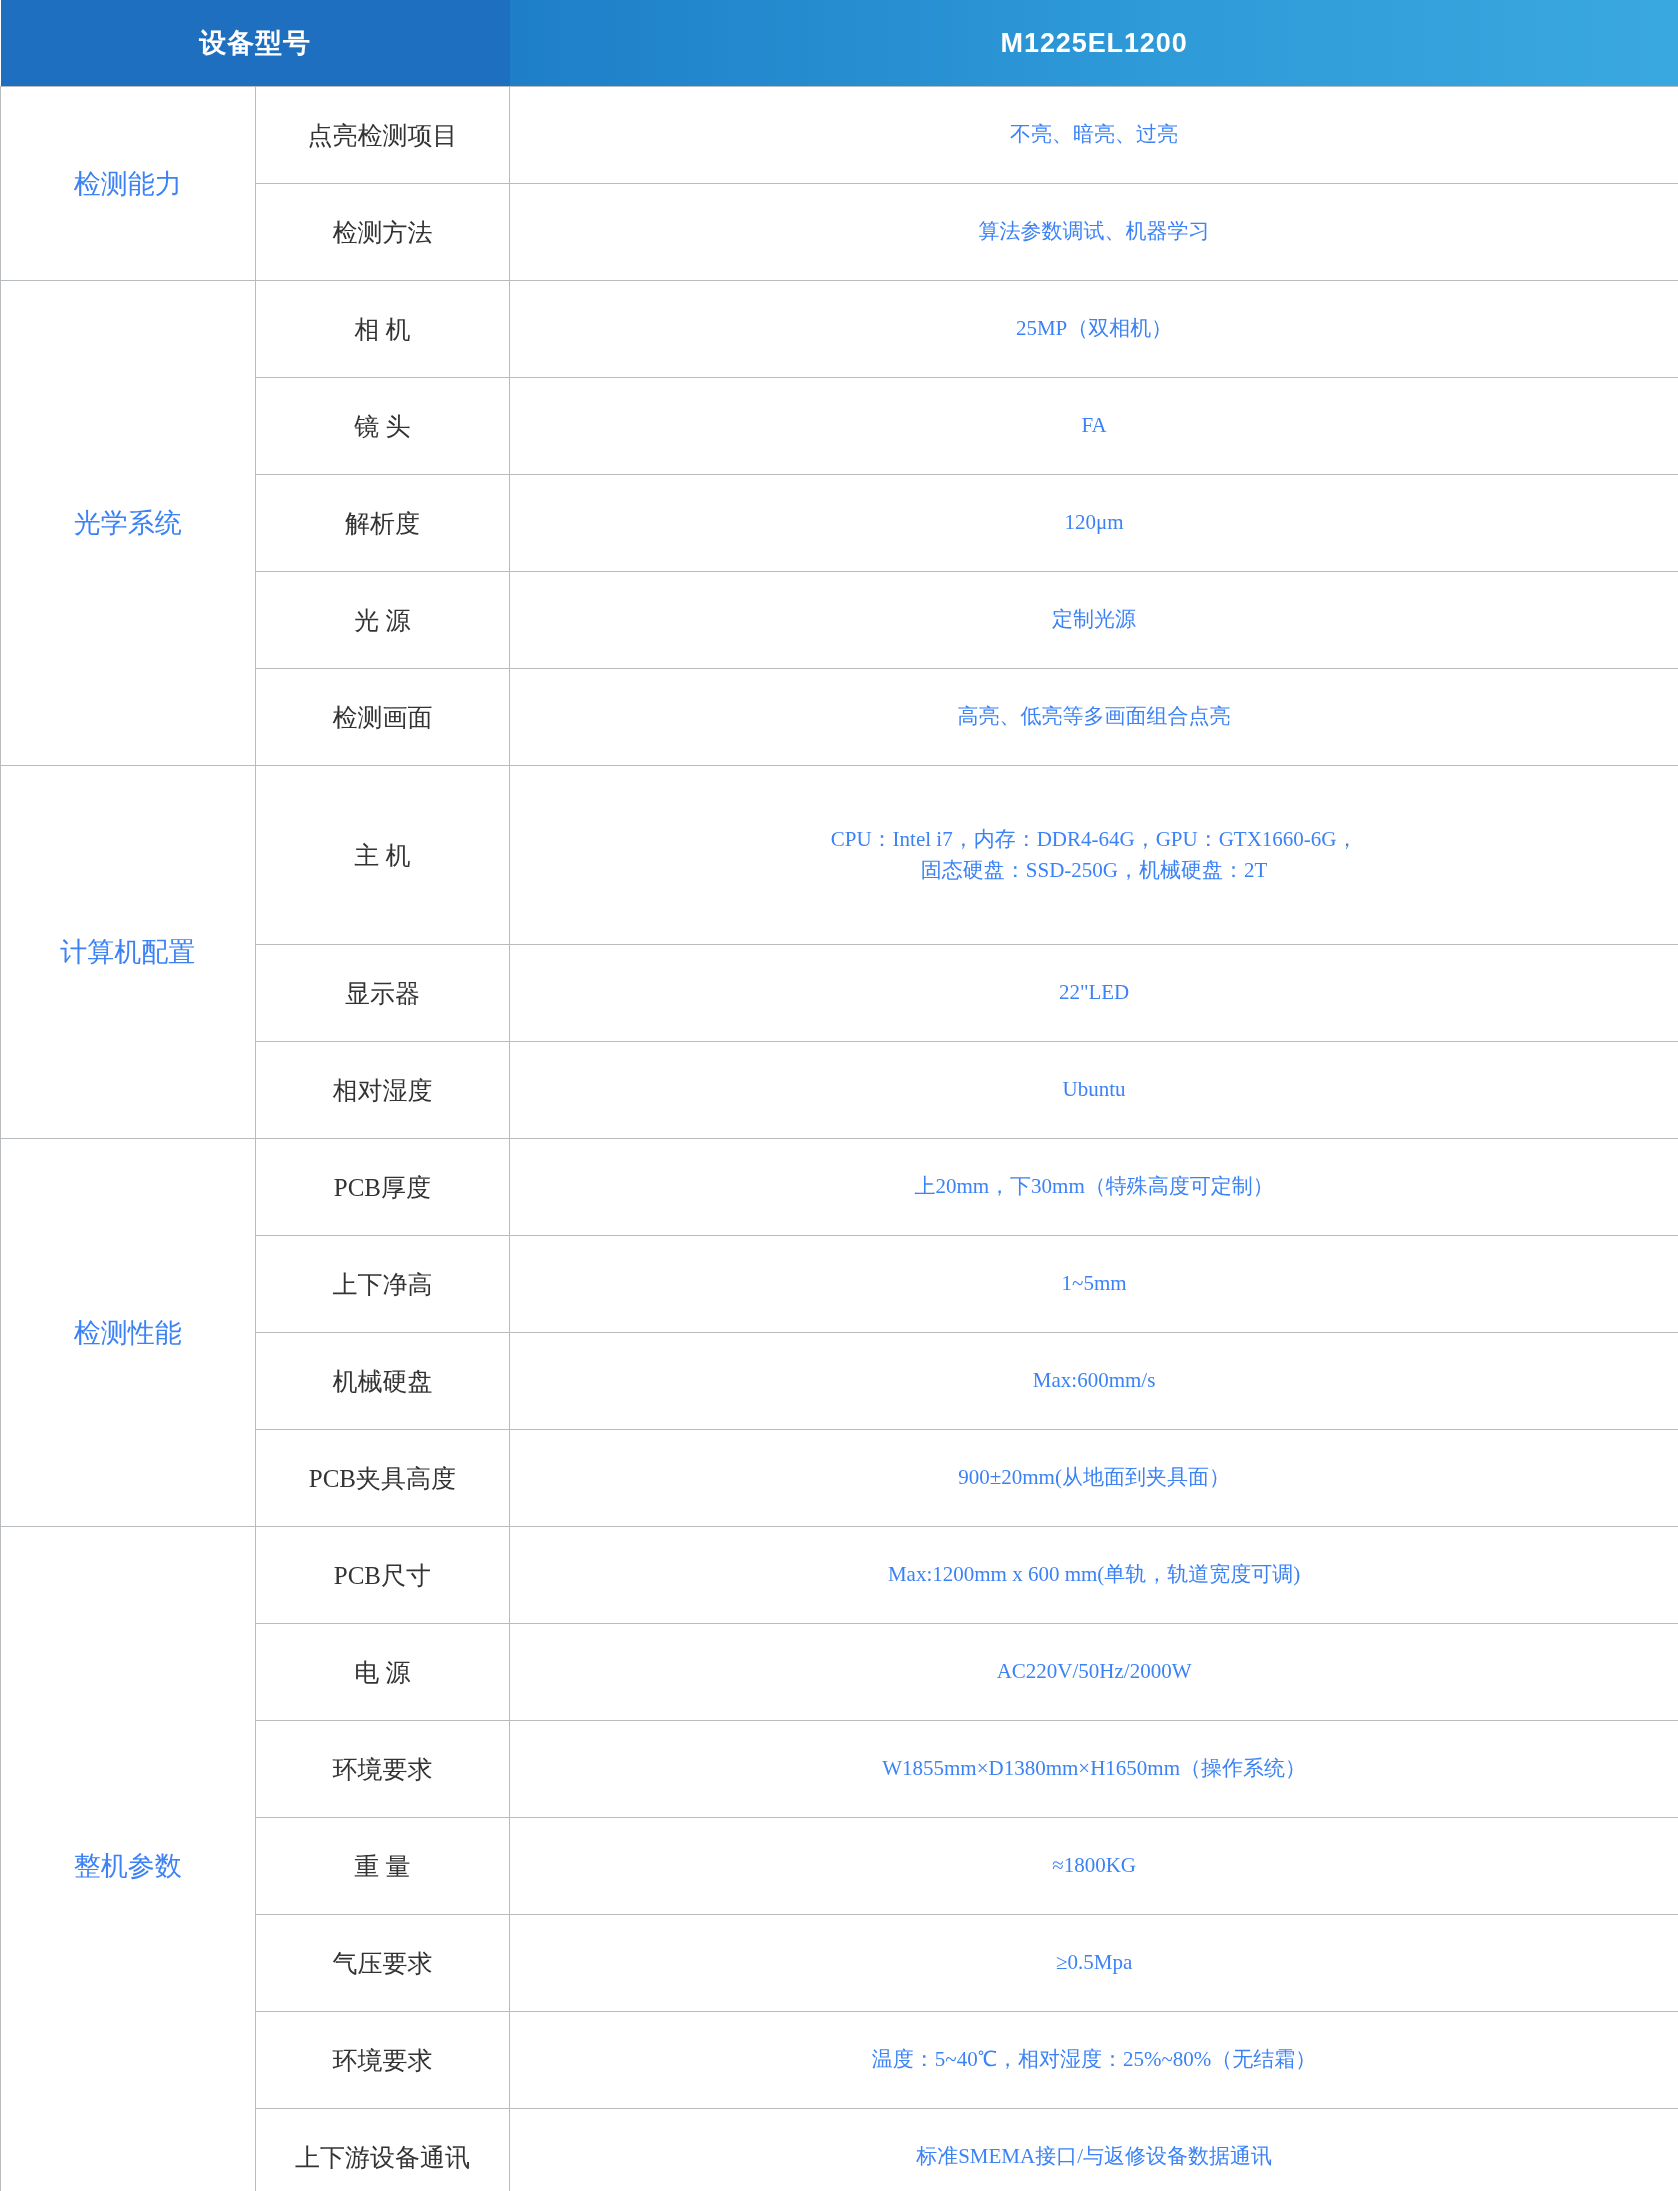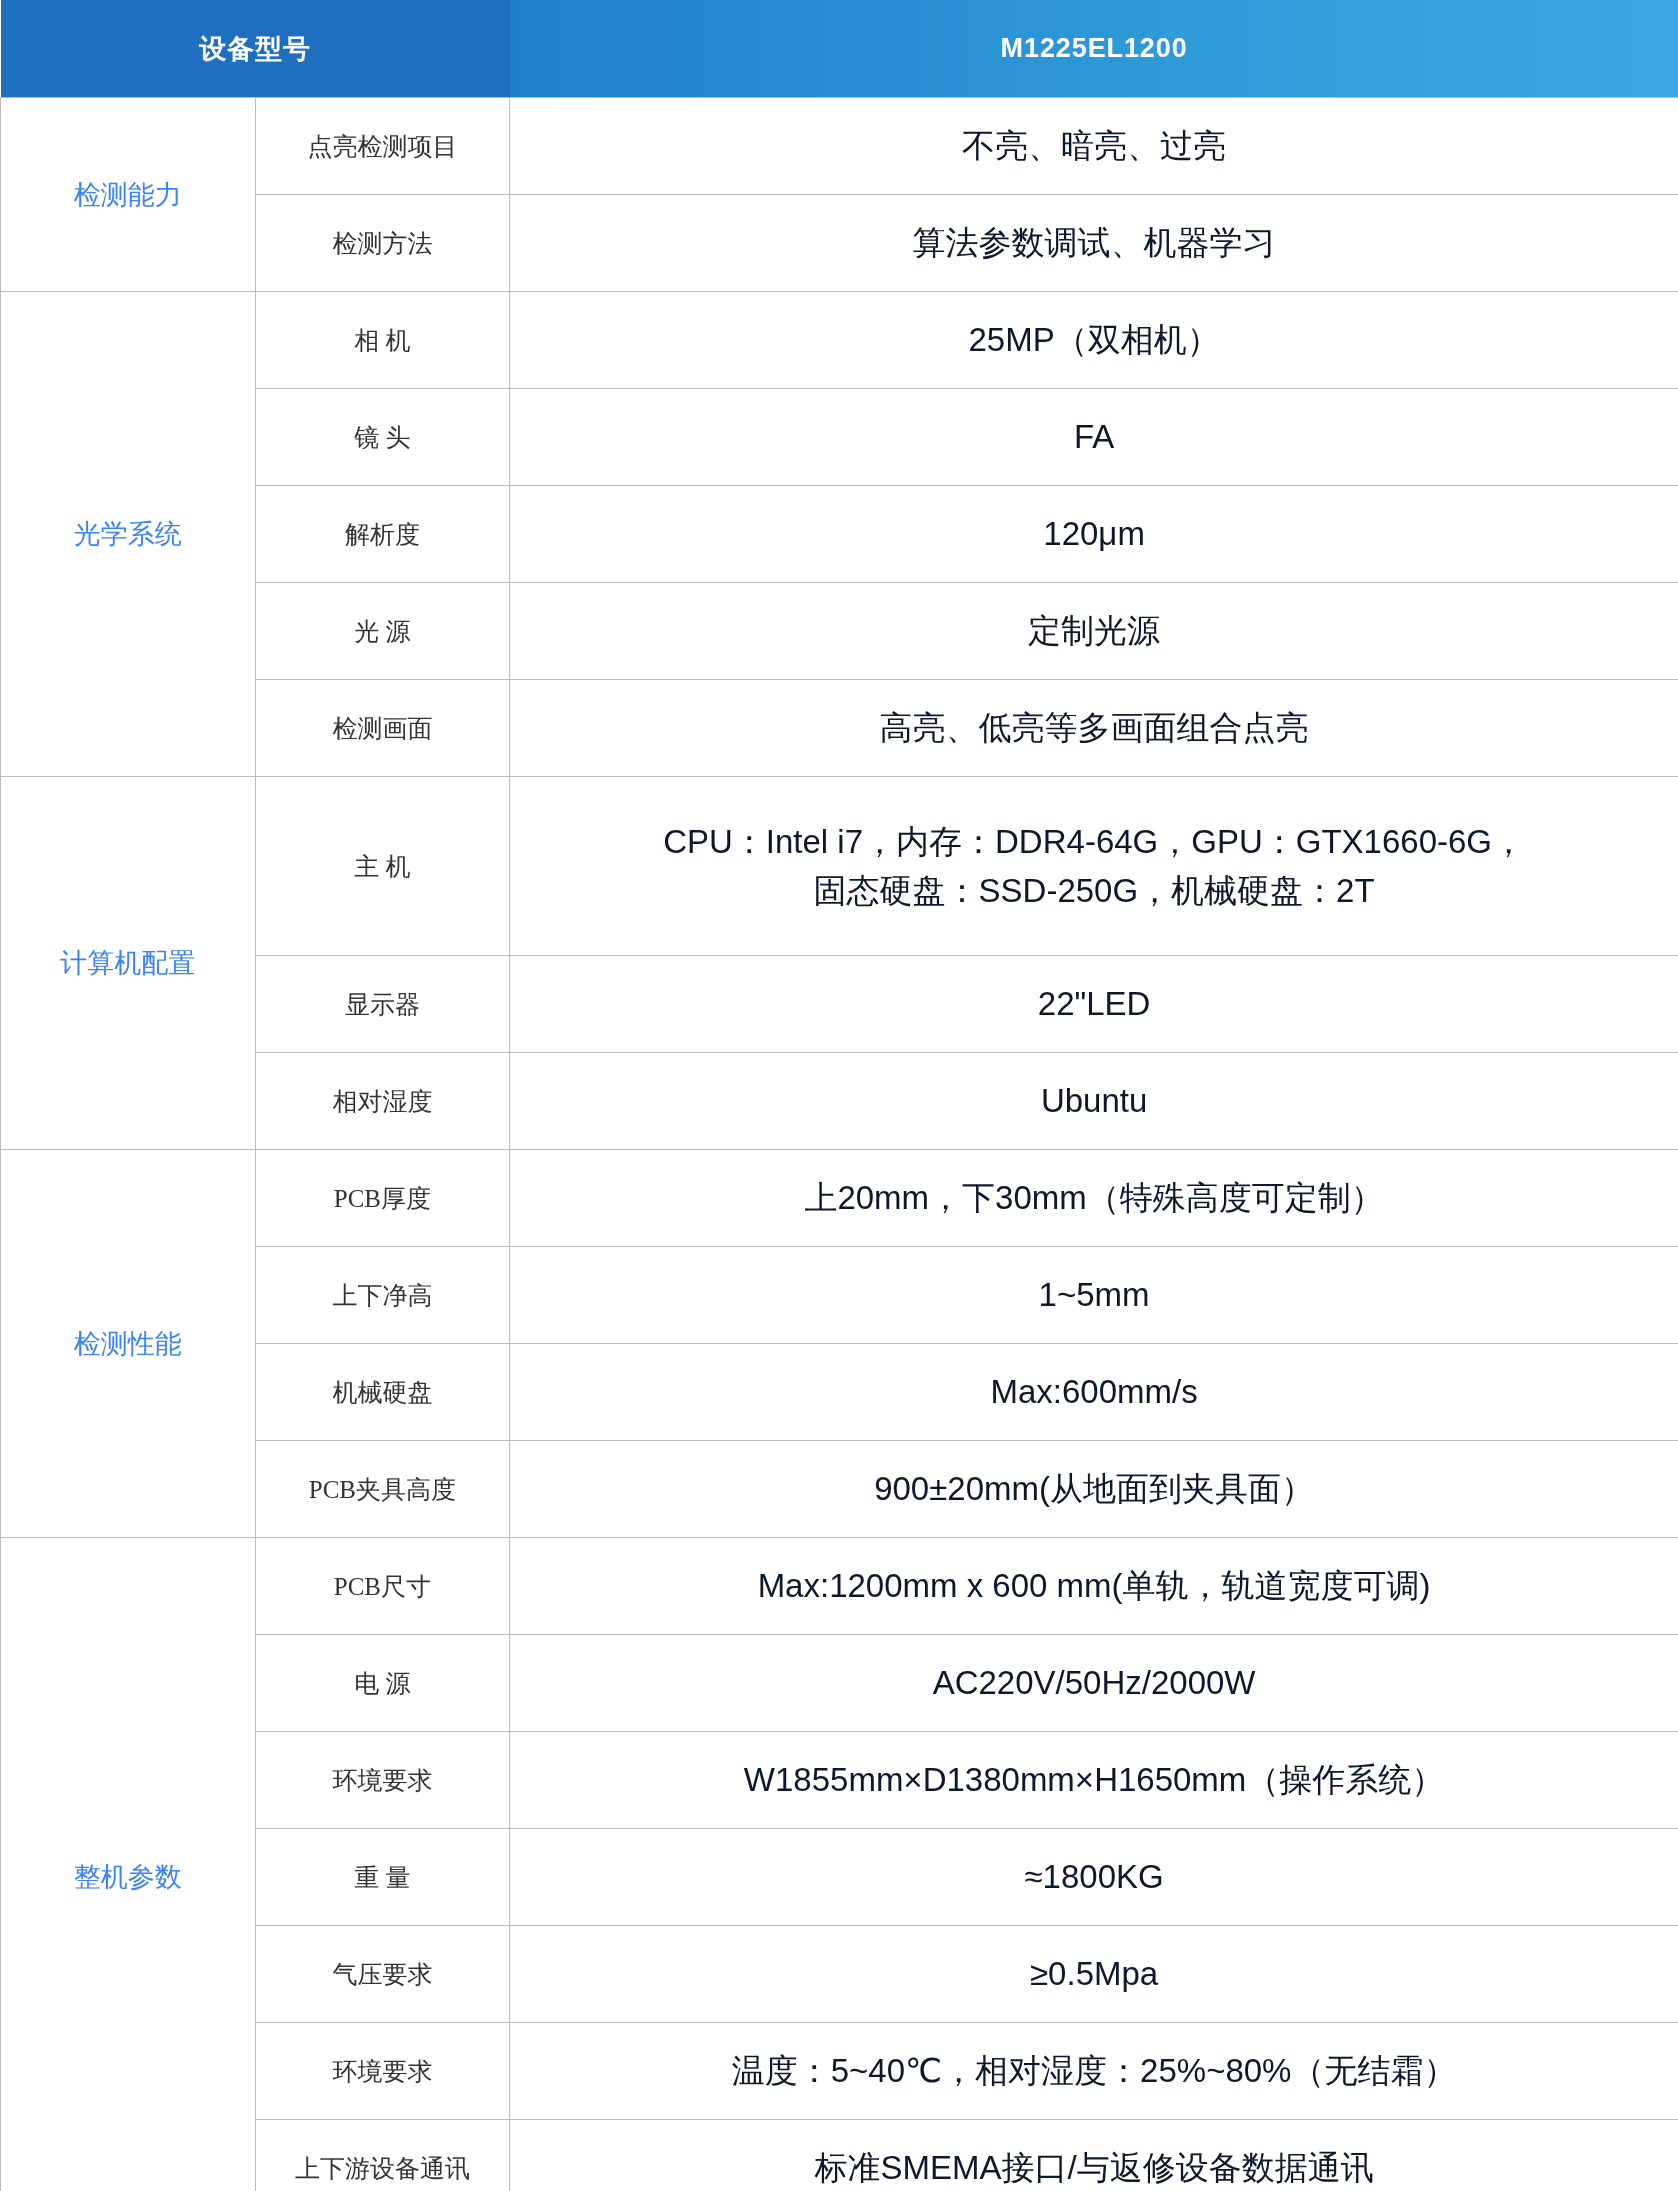--- a/index.html
+++ b/index.html
@@ -28,21 +28,21 @@
     text-align: center;
     padding: 0 7.1px;
   }
   
   tr.header-row th {
     border: none;
     color: #ffffff;
     font-size: 27px;
     font-weight: bold;
     letter-spacing: 0.9px;
-    height: 97px;
+    height: 86px;
   }
   th.header-left {
     background: #1e6fc0;
     width: 495px;
   }
   th.header-right {
     background: linear-gradient(90deg, #1e7fc8 0%, #2e9ad8 55%, #3aa8e0 100%);
   }
   
   td.group-cell {
@@ -53,24 +53,25 @@
   }
   
   td.item-cell {
     width: 253px;
     font-size: 25px;
     color: #333333;
     font-family: Liberation Serif, serif;
   }
   
   td.value-cell {
-    font-size: 33px;
-    color: #0f172a;
+    font-size: 21px;
+    color: #3b82f6;
     line-height: 1.5;
     border-right: none;
+    font-family: Liberation Serif, serif;
   }
   td.value-cell .line {
     display: block;
   }
   .row-std  { height: 96px; }
   .row-multi { height: 178px; }
 </style>
 </head>
 <body>
 

